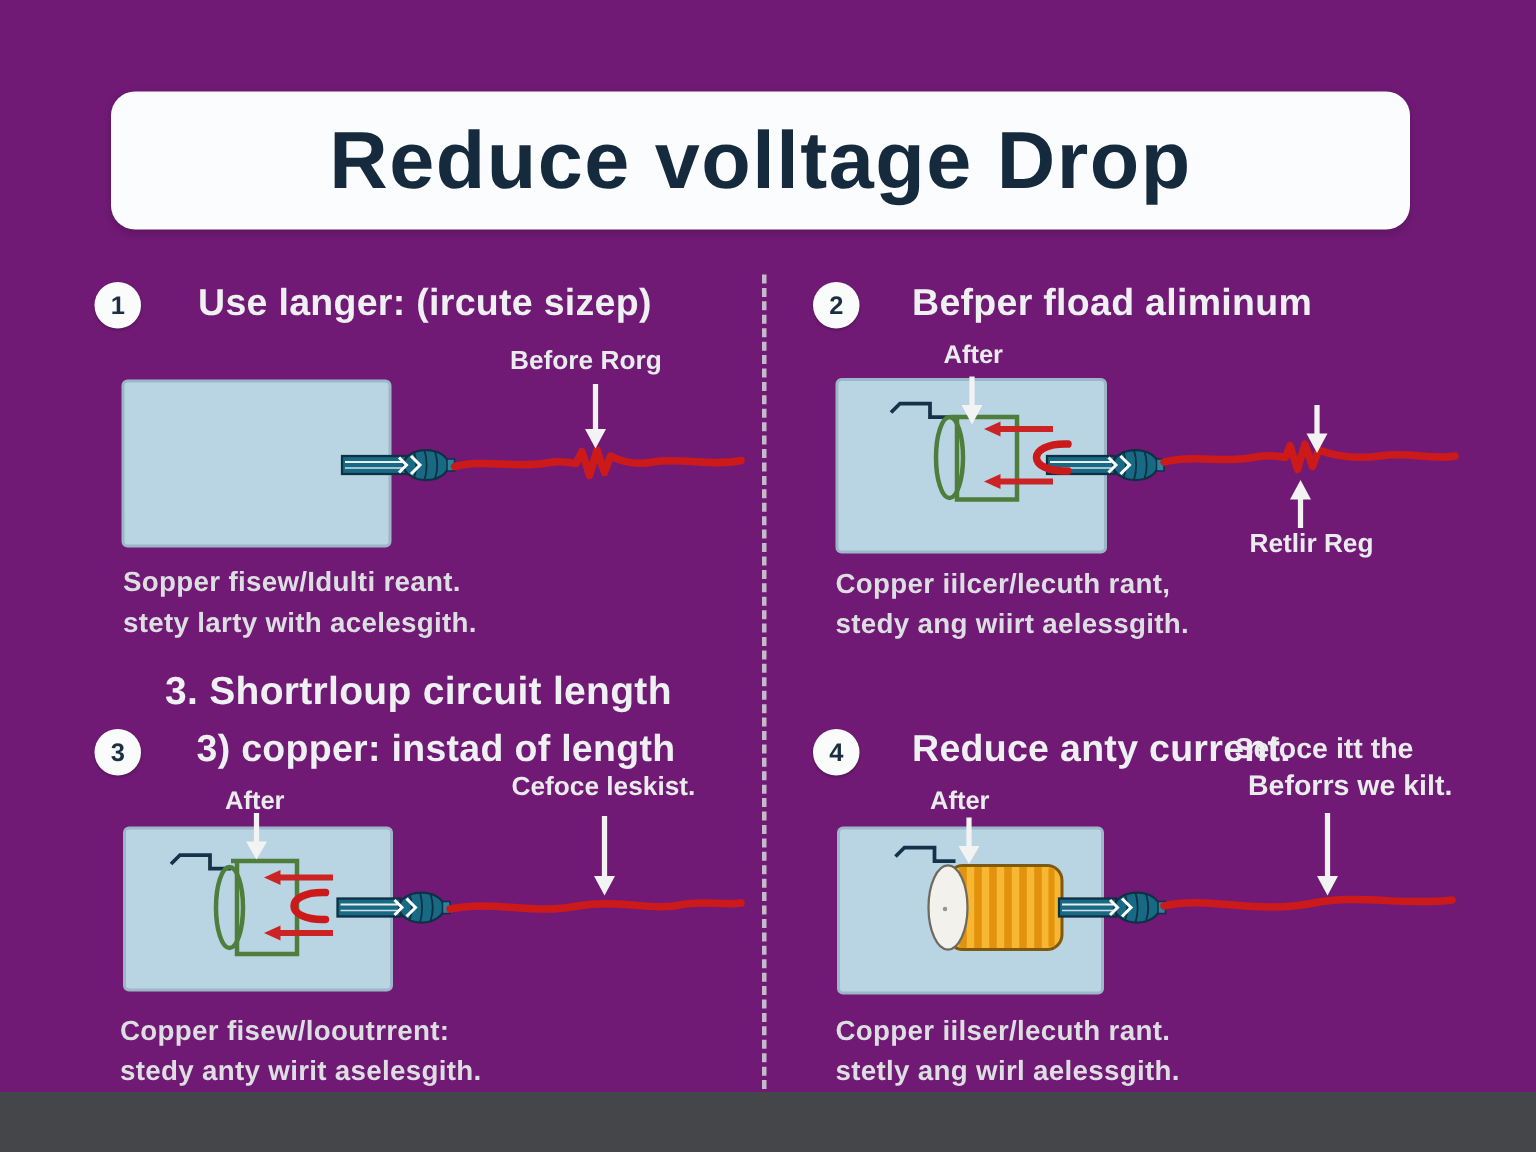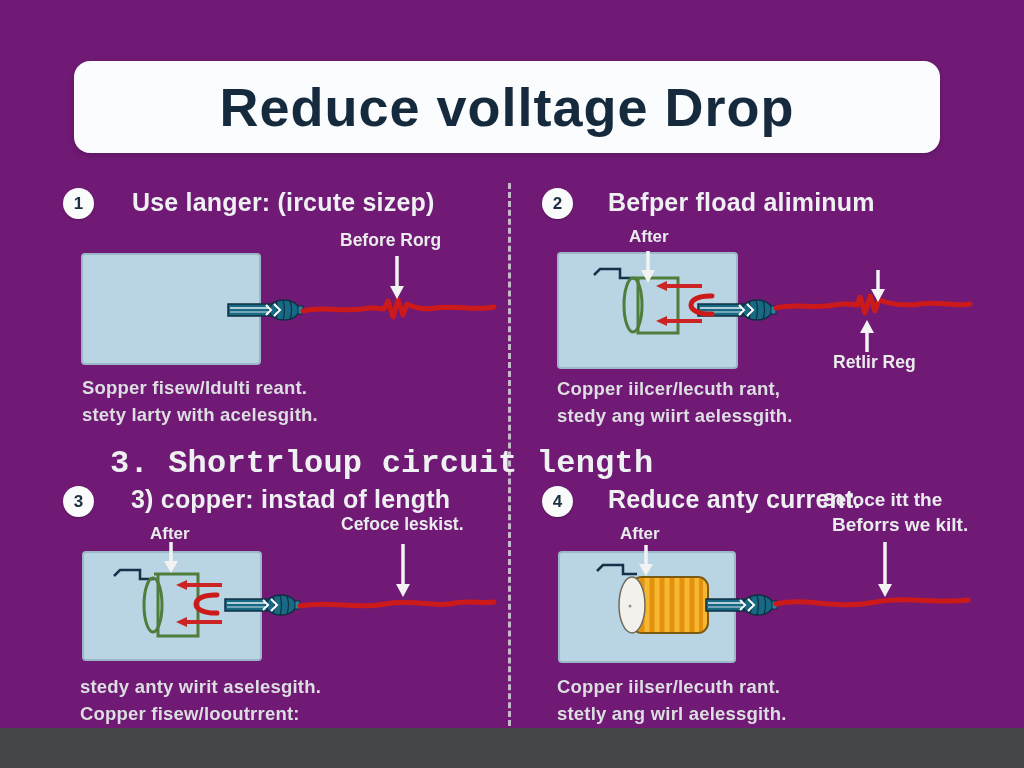--- a/index.html
+++ b/index.html
@@ -25,22 +25,22 @@
     position:absolute;width:31px;height:31px;border-radius:50%;
     background:#fafbfb;color:#1c2f42;font-weight:bold;font-size:17px;
     display:flex;align-items:center;justify-content:center;
     box-shadow:0 1px 2px rgba(0,0,0,0.25);
   }
   .heading{
     position:absolute;color:#eef0f2;font-size:25px;font-weight:600;
     letter-spacing:.2px;white-space:nowrap;margin-left:28px;
   }
   .overline{
-    position:absolute;color:#eef0f2;font-size:32px;font-weight:600;
-    letter-spacing:.2px;white-space:nowrap;font-family:Liberation Mono, monospace;
+    position:absolute;color:#eef0f2;font-size:26px;font-weight:600;
+    letter-spacing:.2px;white-space:nowrap;
   }
   .label{
     position:absolute;color:#e9ebed;font-size:17.5px;font-weight:600;
     white-space:nowrap;
   }
   .label.small{font-size:17px;}
   .label2{
     position:absolute;color:#e9ebed;font-size:17.5px;font-weight:600;
     line-height:23px;white-space:nowrap;
   }
@@ -186,22 +186,22 @@
       <line x1="101" y1="2" x2="101" y2="23" stroke="#f3f3f3" stroke-width="3.5"></line>
       <polygon points="94,21 108,21 101,33" fill="#f3f3f3"></polygon>
     </g>
     <g>
       <line x1="333" y1="4" x2="333" y2="46" stroke="#f3f3f3" stroke-width="3.5"></line>
       <polygon points="326,44 340,44 333,57" fill="#f3f3f3"></polygon>
     </g>
   </svg>
 
   <div class="caption" style="left:80px;top:673px">
+    <div>Copper fisew/looutrrent:</div>
     <div>stedy anty wirit aselesgith.</div>
-    <div>Copper fisew/looutrrent:</div>
   </div>
 
   <div class="badge" style="left:542px;top:486px">
     <span>4</span>
   </div>
   <div class="heading" style="left:580px;top:485px">Reduce anty current.</div>
   <div class="sidenote" style="left:823px;top:487px">
     <div>Sefoce itt the</div>
     <div>Beforrs we kilt.</div>
   </div>

